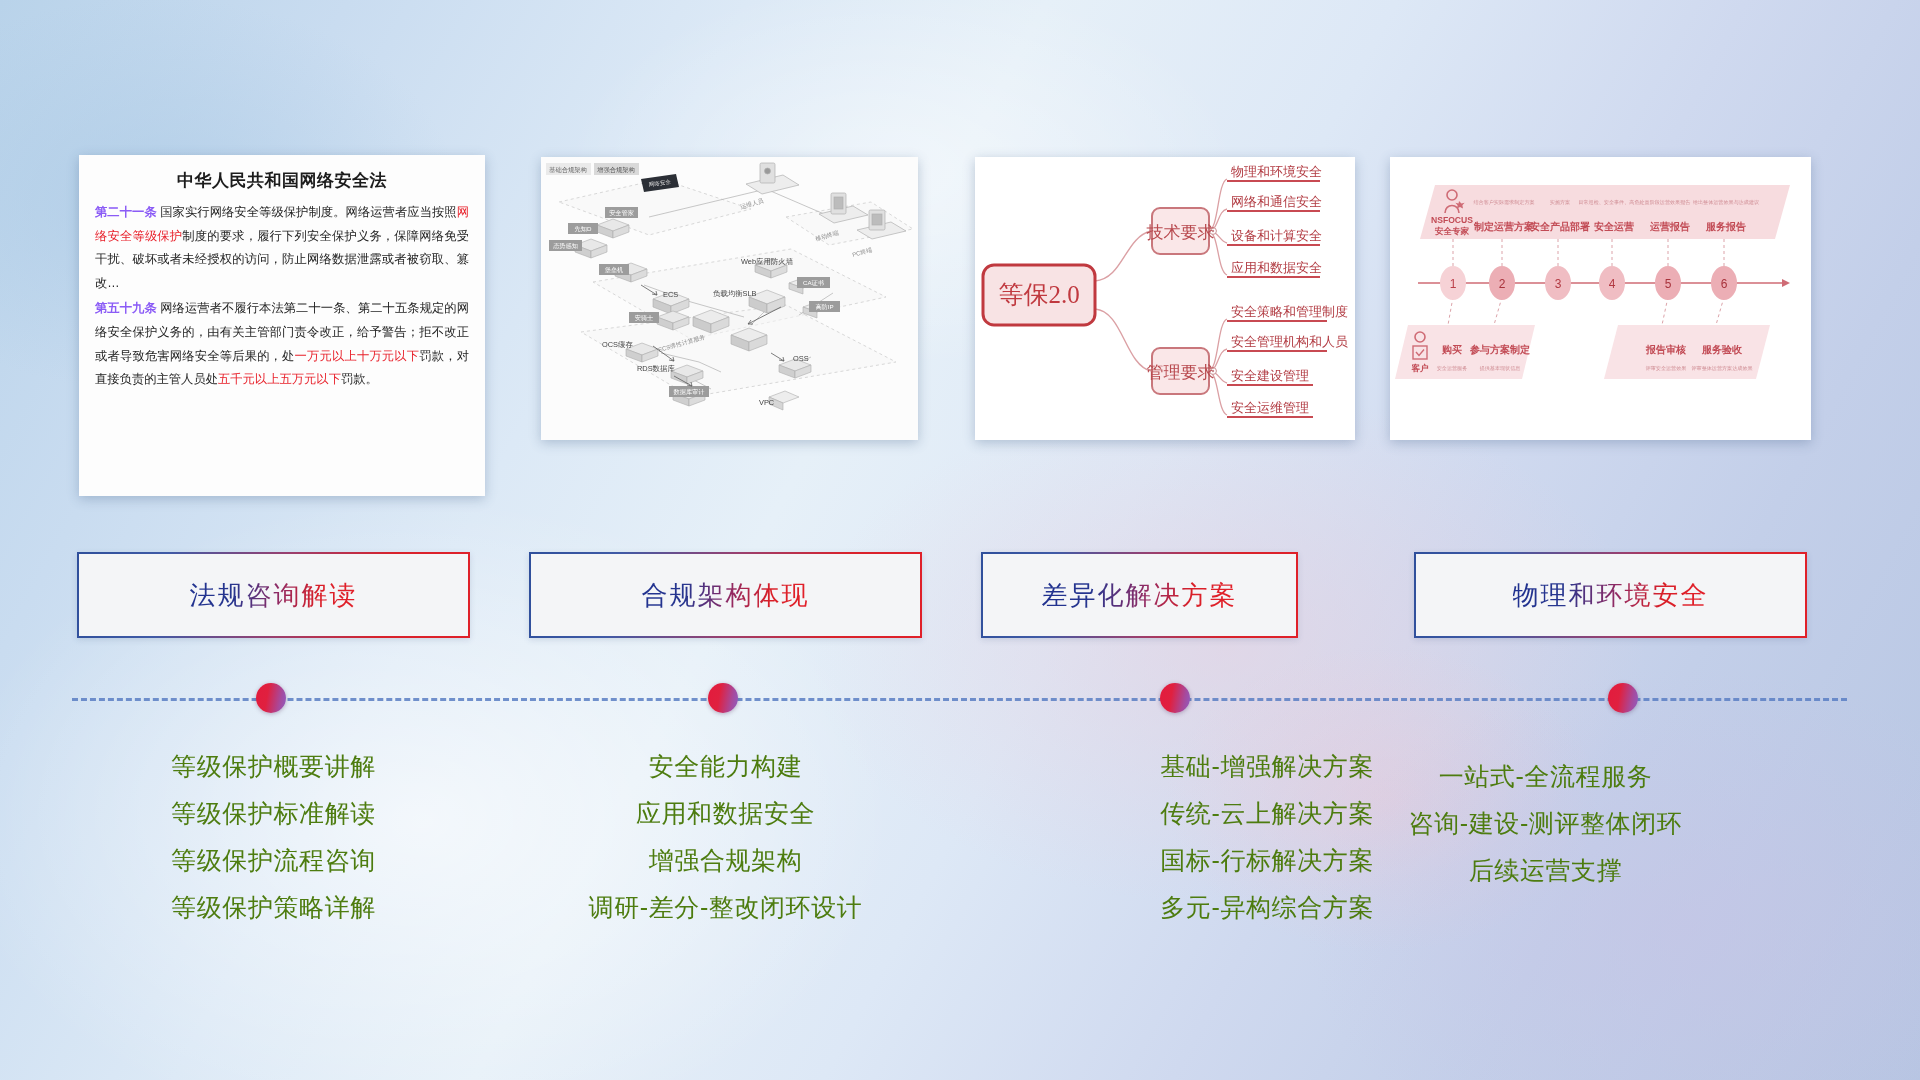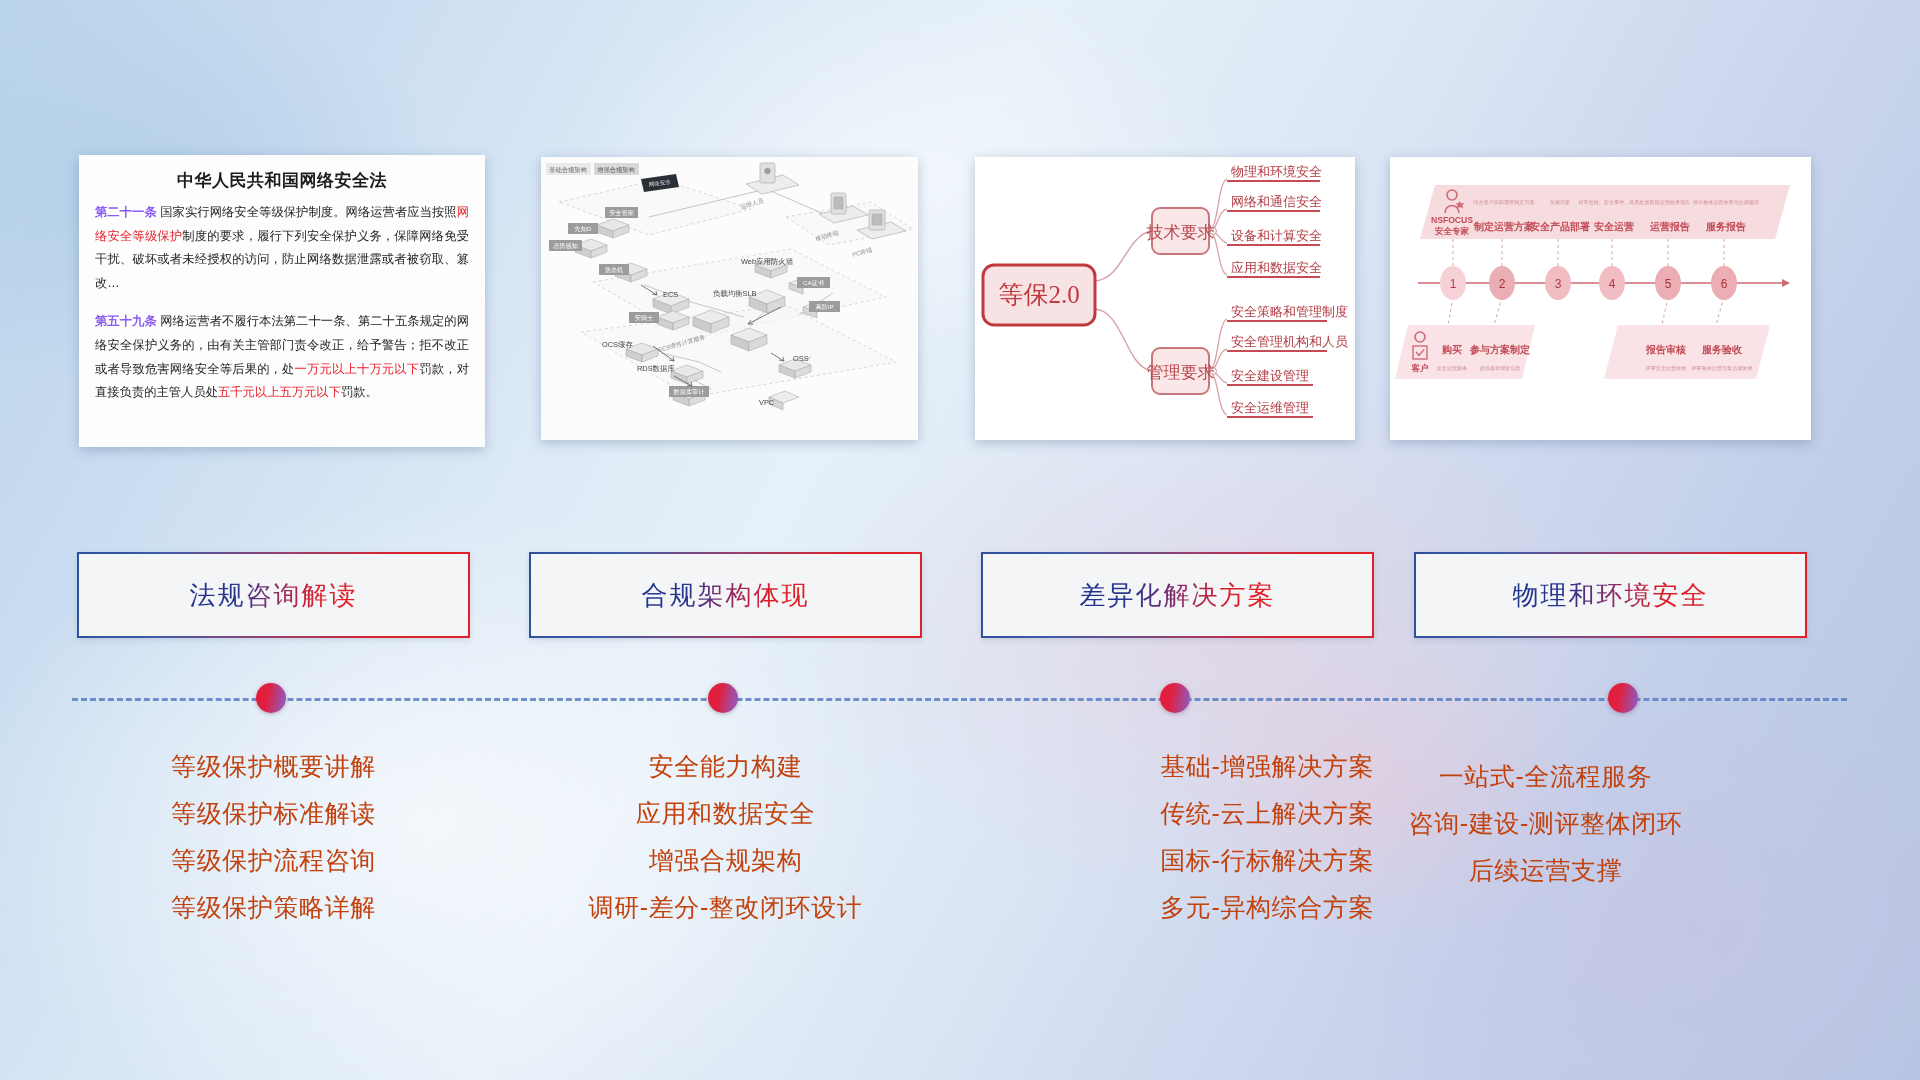--- a/index.html
+++ b/index.html
@@ -64,21 +64,21 @@
     letter-spacing: .5px;
     margin-bottom: 9px;
   }
   .law-p {
     font-size: 12.3px;
     line-height: 1.92;
     color: #232323;
     text-align: justify;
     text-justify: inter-ideograph;
   }
-  .law-p + .law-p { margin-top: 15px; }
+  .law-p + .law-p { margin-top: 2px; }
   .law-art { font-weight: bold; color: #8b5cf6; }
   .law-red { color: #e8202a; }
 
   
   .arch-card { background: #fbfbfb; }
   .arch-svg { display: block; width: 100%; height: 100%; }
 
   
   .mind-card { background: #fff; }
   .mind-svg { display: block; width: 100%; height: 100%; }
@@ -119,21 +119,21 @@
     width: 30px; height: 30px;
     border-radius: 50%;
     background: linear-gradient(100deg, #e31b3d 0%, #e0203f 38%, #a64a9e 78%, #8d5ec2 100%);
     box-shadow: 0 1px 4px rgba(80,40,90,.35);
   }
 
   
   .col { position: absolute; text-align: center; }
   .col-item {
     font-size: 25px;
-    color: #c2410c;
+    color: #4d7c0f;
     line-height: 1;
     padding: 11px 0;
     white-space: nowrap;
     letter-spacing: .6px;
   }
 </style>
 </head>
 <body>
 
 <div id="bg">
@@ -141,21 +141,21 @@
   <div class="bg-layer bg-glow-e"></div>
   <div class="bg-layer bg-glow-d"></div>
   <div class="bg-layer bg-glow-a"></div>
   <div class="bg-layer bg-glow-b"></div>
   <div class="bg-layer bg-glow-f"></div>
   <div class="bg-layer bg-glow-c"></div>
 </div>
 
 <div id="stage">
 
-  <div class="card law-card" style="left:79px; top:155px; width:406px; height:292px;">
+  <div class="card law-card" style="left:79px; top:155px; width:406px; height:341px;">
     <div class="law-title">中华人民共和国网络安全法</div>
 
     <div class="law-p">
       <span class="law-art">第二十一条</span><span> 国家实行网络安全等级保护制度。网络运营者应当按照</span><span class="law-red">网络安全等级保护</span><span>制度的要求，履行下列安全保护义务，保障网络免受干扰、破坏或者未经授权的访问，防止网络数据泄露或者被窃取、篡改…</span>
     </div>
 
     <div class="law-p">
       <span class="law-art">第五十九条</span><span> 网络运营者不履行本法第二十一条、第二十五条规定的网络安全保护义务的，由有关主管部门责令改正，给予警告；拒不改正或者导致危害网络安全等后果的，处</span><span class="law-red">一万元以上十万元以下</span><span>罚款，对直接负责的主管人员处</span><span class="law-red">五千元以上五万元以下</span><span>罚款。</span>
     </div>
   </div>
@@ -530,21 +530,21 @@
       </g>
     </svg>
   </div>
 
   <div class="hbox" style="left:77px; top:552px; width:393px; height:86px;">
     <span class="hbox-label">法规咨询解读</span>
   </div>
   <div class="hbox" style="left:529px; top:552px; width:393px; height:86px;">
     <span class="hbox-label">合规架构体现</span>
   </div>
-  <div class="hbox" style="left:981px; top:552px; width:393px; height:86px;">
+  <div class="hbox" style="left:981px; top:552px; width:317px; height:86px;">
     <span class="hbox-label">差异化解决方案</span>
   </div>
   <div class="hbox" style="left:1414px; top:552px; width:393px; height:86px;">
     <span class="hbox-label">物理和环境安全</span>
   </div>
 
   <div class="tl-line" style="left:72px; top:698px; width:1775px;"></div>
   <div class="tl-dot" style="left:256px; top:683px;"></div>
   <div class="tl-dot" style="left:708px; top:683px;"></div>
   <div class="tl-dot" style="left:1160px; top:683px;"></div>

